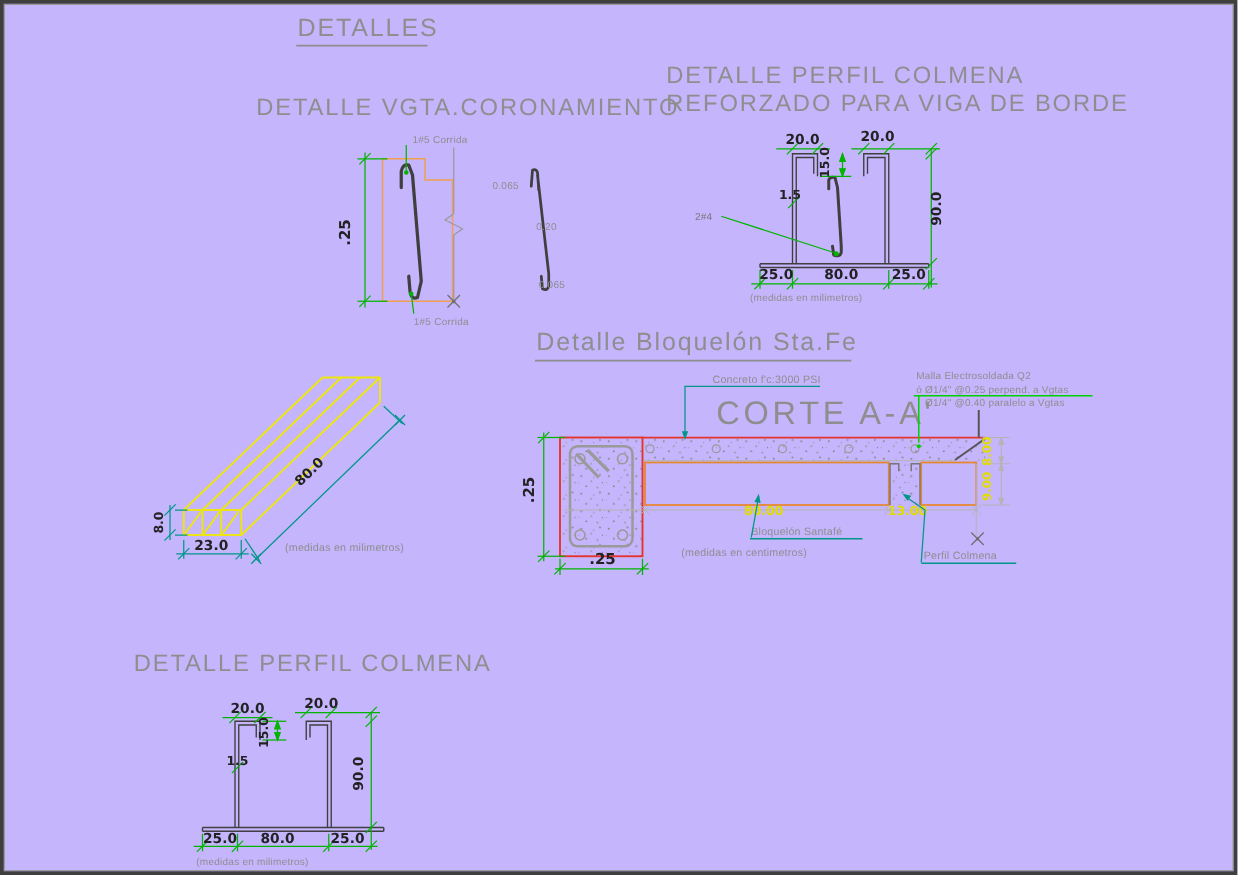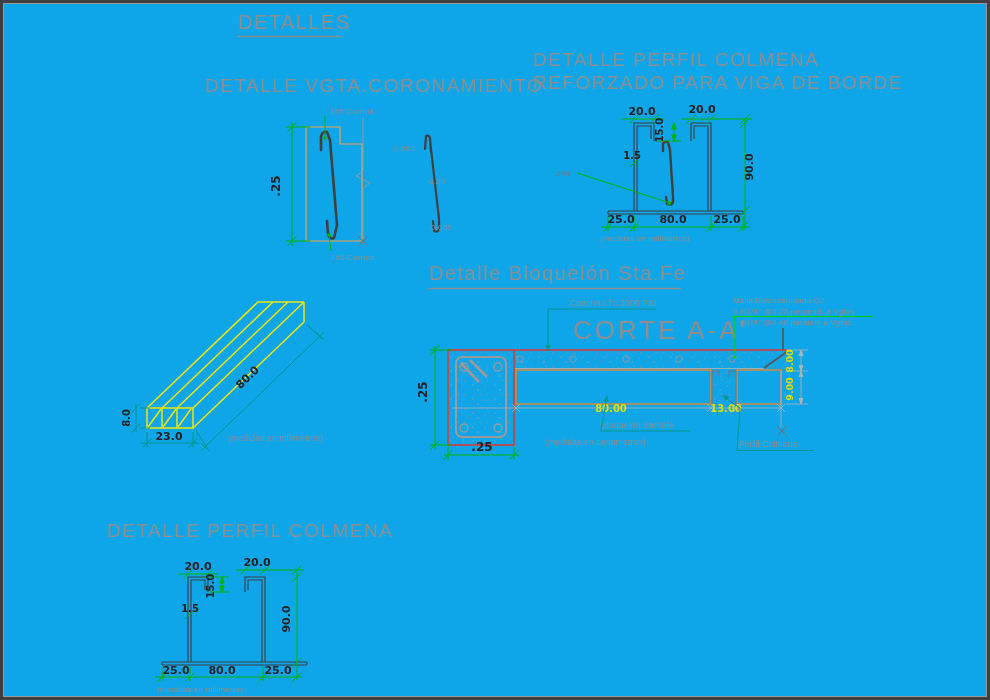--- a/index.html
+++ b/index.html
@@ -1,16 +1,16 @@
 <!DOCTYPE html>
 <html><head>
 <meta charset="utf-8">
 <style>
   html,body{margin:0;padding:0;background:#e9e9e9;}
-  #sheet{width:984px;height:694px;border:3px solid #3f3f3f;box-shadow:inset 0 0 0 1px #9a9a9a;background:#0ea5e9;position:relative;margin:0 auto;}
+  #sheet{width:984px;height:694px;border:3px solid #3f3f3f;box-shadow:inset 0 0 0 1px #9a9a9a;background:#c4b5fd;position:relative;margin:0 auto;}
   svg{display:block;}
   text{font-family:"Liberation Sans",sans-serif;}
   .tg{fill:#8e8e8e;letter-spacing:1.5px;}
   .t19{font-size:19px;}
   .t20{font-size:20px;}
   .t26{font-size:26px;letter-spacing:3px;}
   .lbl{fill:#8e8e8e;font-size:8.5px;letter-spacing:0.2px;}
   .lbl7{fill:#8e8e8e;font-size:8px;letter-spacing:0.2px;}
   .dim{fill:#222;font-size:11px;font-weight:bold;text-anchor:middle;font-family:"DejaVu Sans",sans-serif;}
   .dim10{font-size:10px;}

